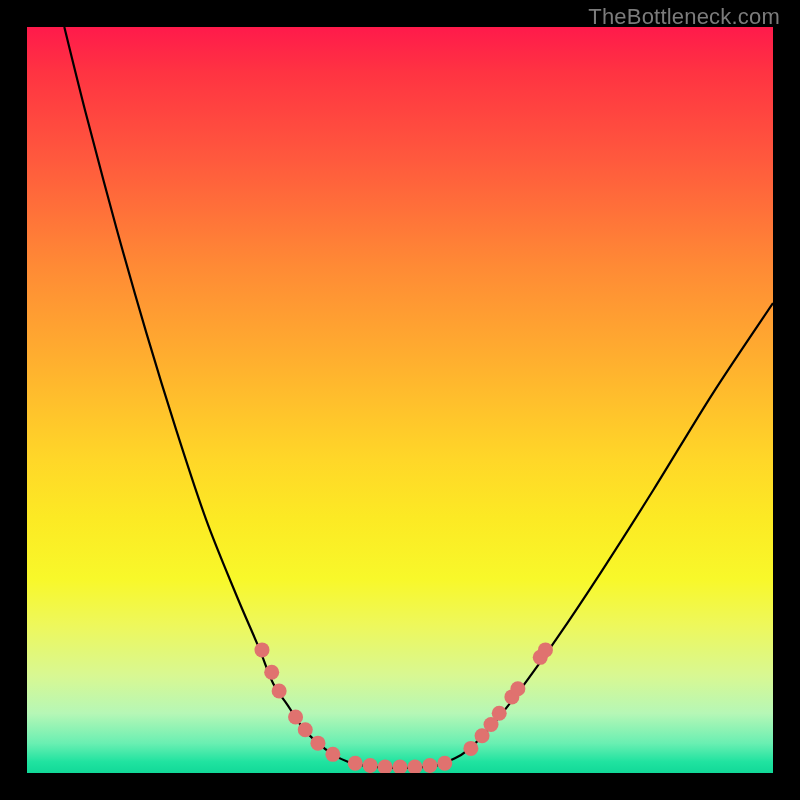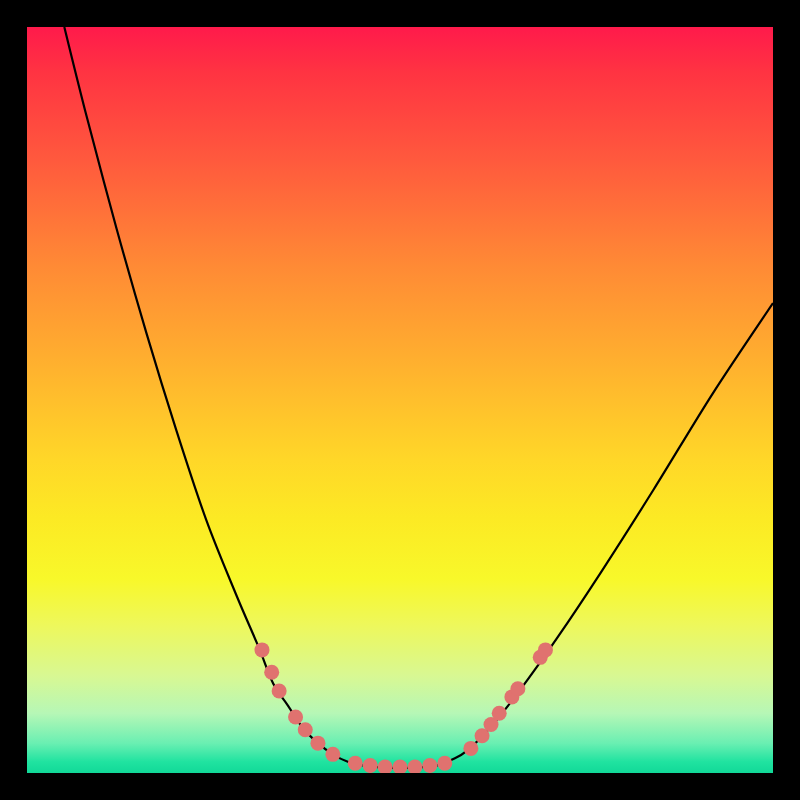--- a/index.html
+++ b/index.html
@@ -61,20 +61,21 @@
     width: 746px;
     height: 746px;
     z-index: 2;
   }
 </style>
 </head>
 <body>
 
 <div class="frame">
 
+  <div class="watermark">TheBottleneck.com</div>
 
   <div class="plot"></div>
 
   <svg class="overlay" viewBox="0 0 746 746" preserveAspectRatio="none">
     <g>
       <path id="path-left" fill="none" stroke="#000" stroke-width="2.2" d="M 37.300000000000004 0 C 41.03 14.919999999999996, 50.97666666666667 55.94999999999999, 59.68 89.51999999999998 C 68.38333333333333 123.08999999999997, 79.57333333333332 165.3633333333333, 89.52 201.41999999999996 C 99.46666666666667 237.47666666666663, 109.41333333333333 272.29, 119.36 305.86 C 129.30666666666667 339.43, 139.25333333333336 371.75666666666666, 149.20000000000002 402.84 C 159.14666666666668 433.9233333333333, 169.09333333333333 465.00666666666666, 179.04 492.36 C 188.98666666666665 519.7133333333334, 200.17666666666668 545.8233333333334, 208.88000000000002 566.96 C 217.58333333333337 588.0966666666667, 225.04333333333332 604.26, 231.26 619.18 C 237.47666666666666 634.0999999999999, 241.20666666666668 646.5333333333333, 246.18 656.48 C 251.15333333333334 666.4266666666667, 256.12666666666667 671.4, 261.09999999999997 678.86 C 266.07333333333327 686.32, 271.0466666666666 695.0233333333333, 276.02 701.24 C 280.99333333333334 707.4566666666667, 285.9666666666667 711.8083333333333, 290.94 716.16 C 295.9133333333333 720.5116666666667, 300.88666666666666 724.2416666666667, 305.85999999999996 727.35 C 310.83333333333326 730.4583333333334, 315.8066666666666 732.9449999999999, 320.78 734.81 C 325.75333333333333 736.675, 333.2133333333333 737.9183333333333, 335.7 738.54"></path>
       <path id="path-floor" fill="none" stroke="#000" stroke-width="2.2" d="M 335.7 738.54 C 338.18666666666667 738.7886666666666, 345.64666666666665 739.659, 350.62 740.032 C 355.59333333333336 740.4050000000001, 360.5666666666667 740.6536666666667, 365.54 740.778 C 370.5133333333333 740.9023333333333, 375.4866666666667 740.9023333333333, 380.46 740.778 C 385.4333333333333 740.6536666666667, 390.40666666666664 740.4050000000001, 395.38 740.032 C 400.35333333333335 739.659, 407.81333333333333 738.7886666666666, 410.3 738.54"></path>
       <path id="path-right" fill="none" stroke="#000" stroke-width="2.2" d="M 410.3 738.54 C 412.7866666666667 737.5453333333332, 420.24666666666667 735.0586666666667, 425.21999999999997 732.572 C 430.19333333333327 730.0853333333333, 433.9233333333333 728.842, 440.14 723.62 C 446.3566666666667 718.398, 453.81666666666666 711.1866666666667, 462.52 701.24 C 471.2233333333333 691.2933333333333, 481.17 678.86, 492.36 663.94 C 503.55 649.0200000000001, 515.9833333333333 631.6133333333333, 529.66 611.72 C 543.3366666666666 591.8266666666667, 558.2566666666667 569.4466666666666, 574.42 544.5799999999999 C 590.5833333333333 519.7133333333333, 607.99 492.35999999999996, 626.64 462.52 C 645.29 432.68, 666.4266666666667 396.62333333333333, 686.32 365.54 C 706.2133333333334 334.4566666666667, 736.0533333333333 290.94, 746 276.02"></path>
     </g>
     <g id="markers">

